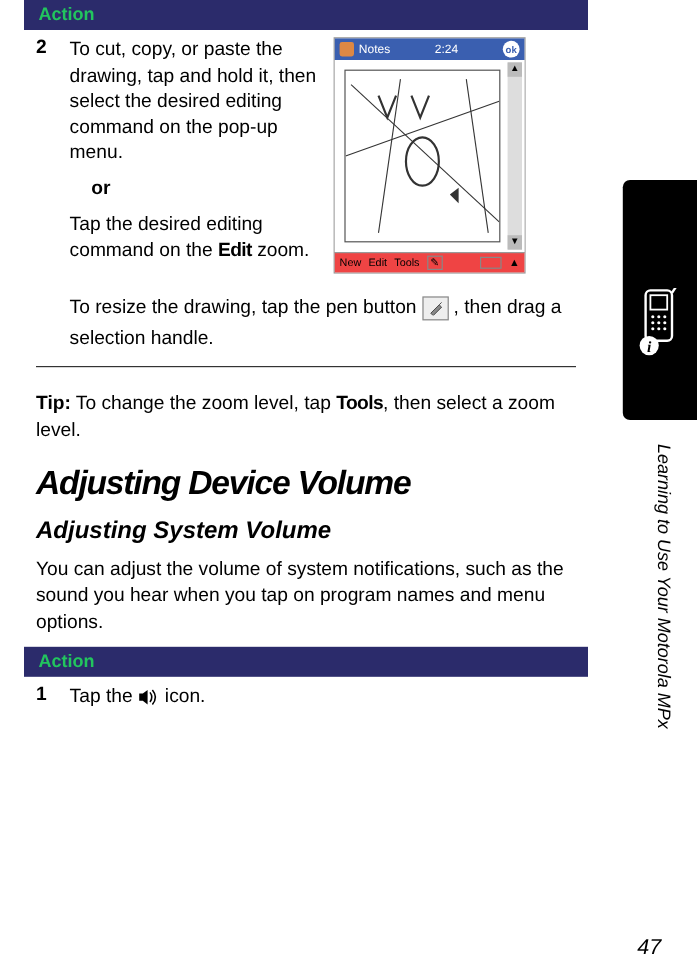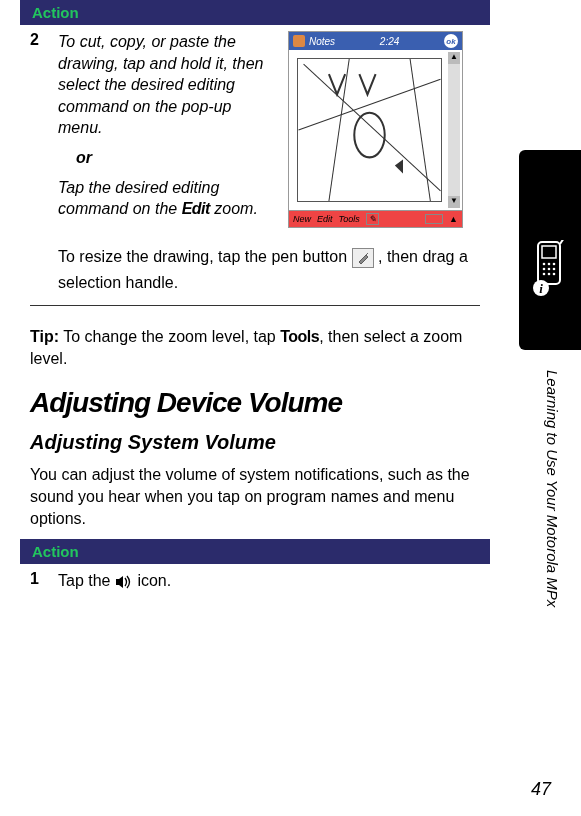--- a/index.html
+++ b/index.html
@@ -4,21 +4,21 @@
   <style>
     * { box-sizing: border-box; margin: 0; padding: 0; }
     body { width: 581px; height: 816px; font-family: Arial, Helvetica, sans-serif; position: relative; background: #fff; }
     .page { width: 490px; padding: 0 0 0 20px; }
     .action-bar { background: #2b2b6b; color: #22c55e; font-weight: bold; padding: 4px 12px; font-size: 15px; }
     .step-row { display: flex; padding: 6px 10px 6px 10px; gap: 10px; align-items: flex-start; }
     .step-num { font-weight: bold; font-size: 16px; width: 18px; flex-shrink: 0; }
     .step-body { font-size: 16px; line-height: 1.35; }
     .or-word { font-weight: bold; margin: 8px 0 8px 18px; display: block; }
     .step-wrap { flex: 1; }
-    .screenshot-box { width: 175px; flex-shrink: 0; }
+    .screenshot-box { width: 160px; flex-shrink: 0; }
     .pda { border: 1px solid #999; background: #fff; }
     .pda-title { background: #3a5fb0; color: #fff; font-size: 10px; padding: 2px 4px; display: flex; align-items: center; gap: 4px; }
     .pda-title .start { width: 12px; height: 12px; background: #d84; border-radius: 2px; display:inline-block; }
     .pda-title .ok { margin-left: auto; background: #fff; color: #3a5fb0; border-radius: 50%; width: 14px; height: 14px; font-size: 8px; display:flex; align-items:center; justify-content:center; font-weight:bold; }
     .pda-canvas { position: relative; height: 160px; background: #fff; }
     .canvas-inner { position:absolute; left:8px; top:8px; right:20px; bottom:8px; border:1px solid #555; }
     .pda-scroll { position:absolute; right:2px; top:2px; width:12px; bottom:2px; background:#ddd; }
     .pda-scroll-up, .pda-scroll-dn { height:12px; background:#bbb; font-size:8px; text-align:center; }
     .pda-menu { border-top:1px solid #999; font-size:9px; padding:2px 4px; display:flex; gap:6px; align-items:center; background:#ef4444; }
     .pda-menu .kbd { margin-left:auto; width:18px; height:10px; border:1px solid #888; }
@@ -41,21 +41,21 @@
 </head>
 <body>
 
 <div class="page">
 
   <div class="action-bar">Action</div>
 
   <div class="step-row">
     <div class="step-num">2</div>
     <div class="step-wrap">
-      <div style="display:flex; gap:10px; align-items:flex-start;font-style:italic;">
+      <div style="display:flex; align-items:flex-start;">
         <div class="step2-textcol">
           <div class="step-body">To cut, copy, or paste the drawing, tap and hold it, then select the desired editing command on the pop-up menu.</div>
           <span class="step-body or-word">or</span>
           <div class="step-body">
             <span>Tap the desired editing command on the </span><span class="ui-word">Edit</span><span> zoom.</span>
           </div>
         </div>
         <div class="screenshot-box">
           <div class="pda">
             <div class="pda-title">

